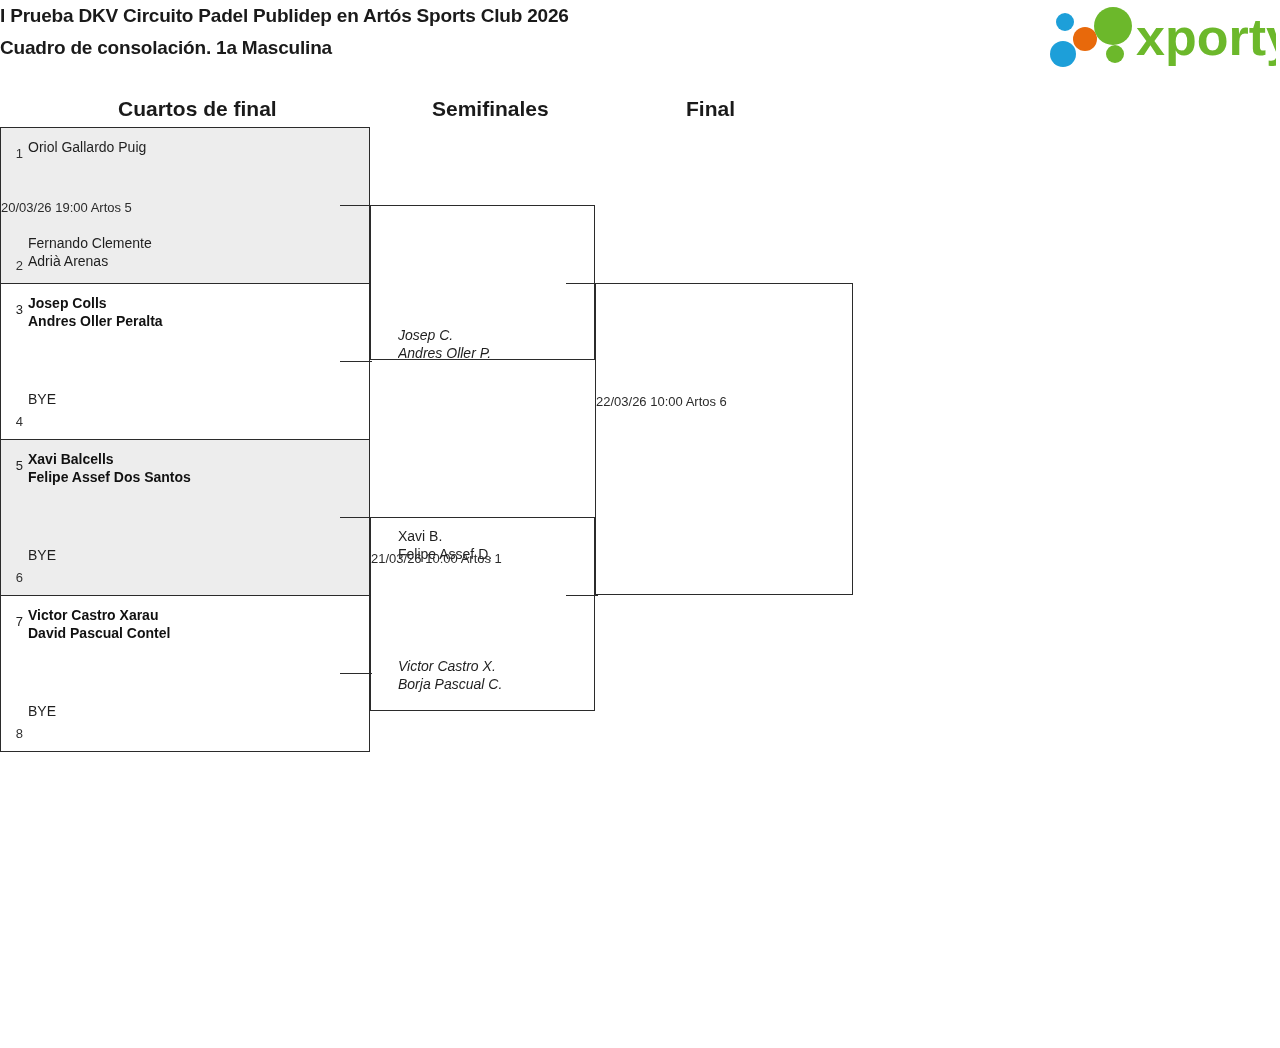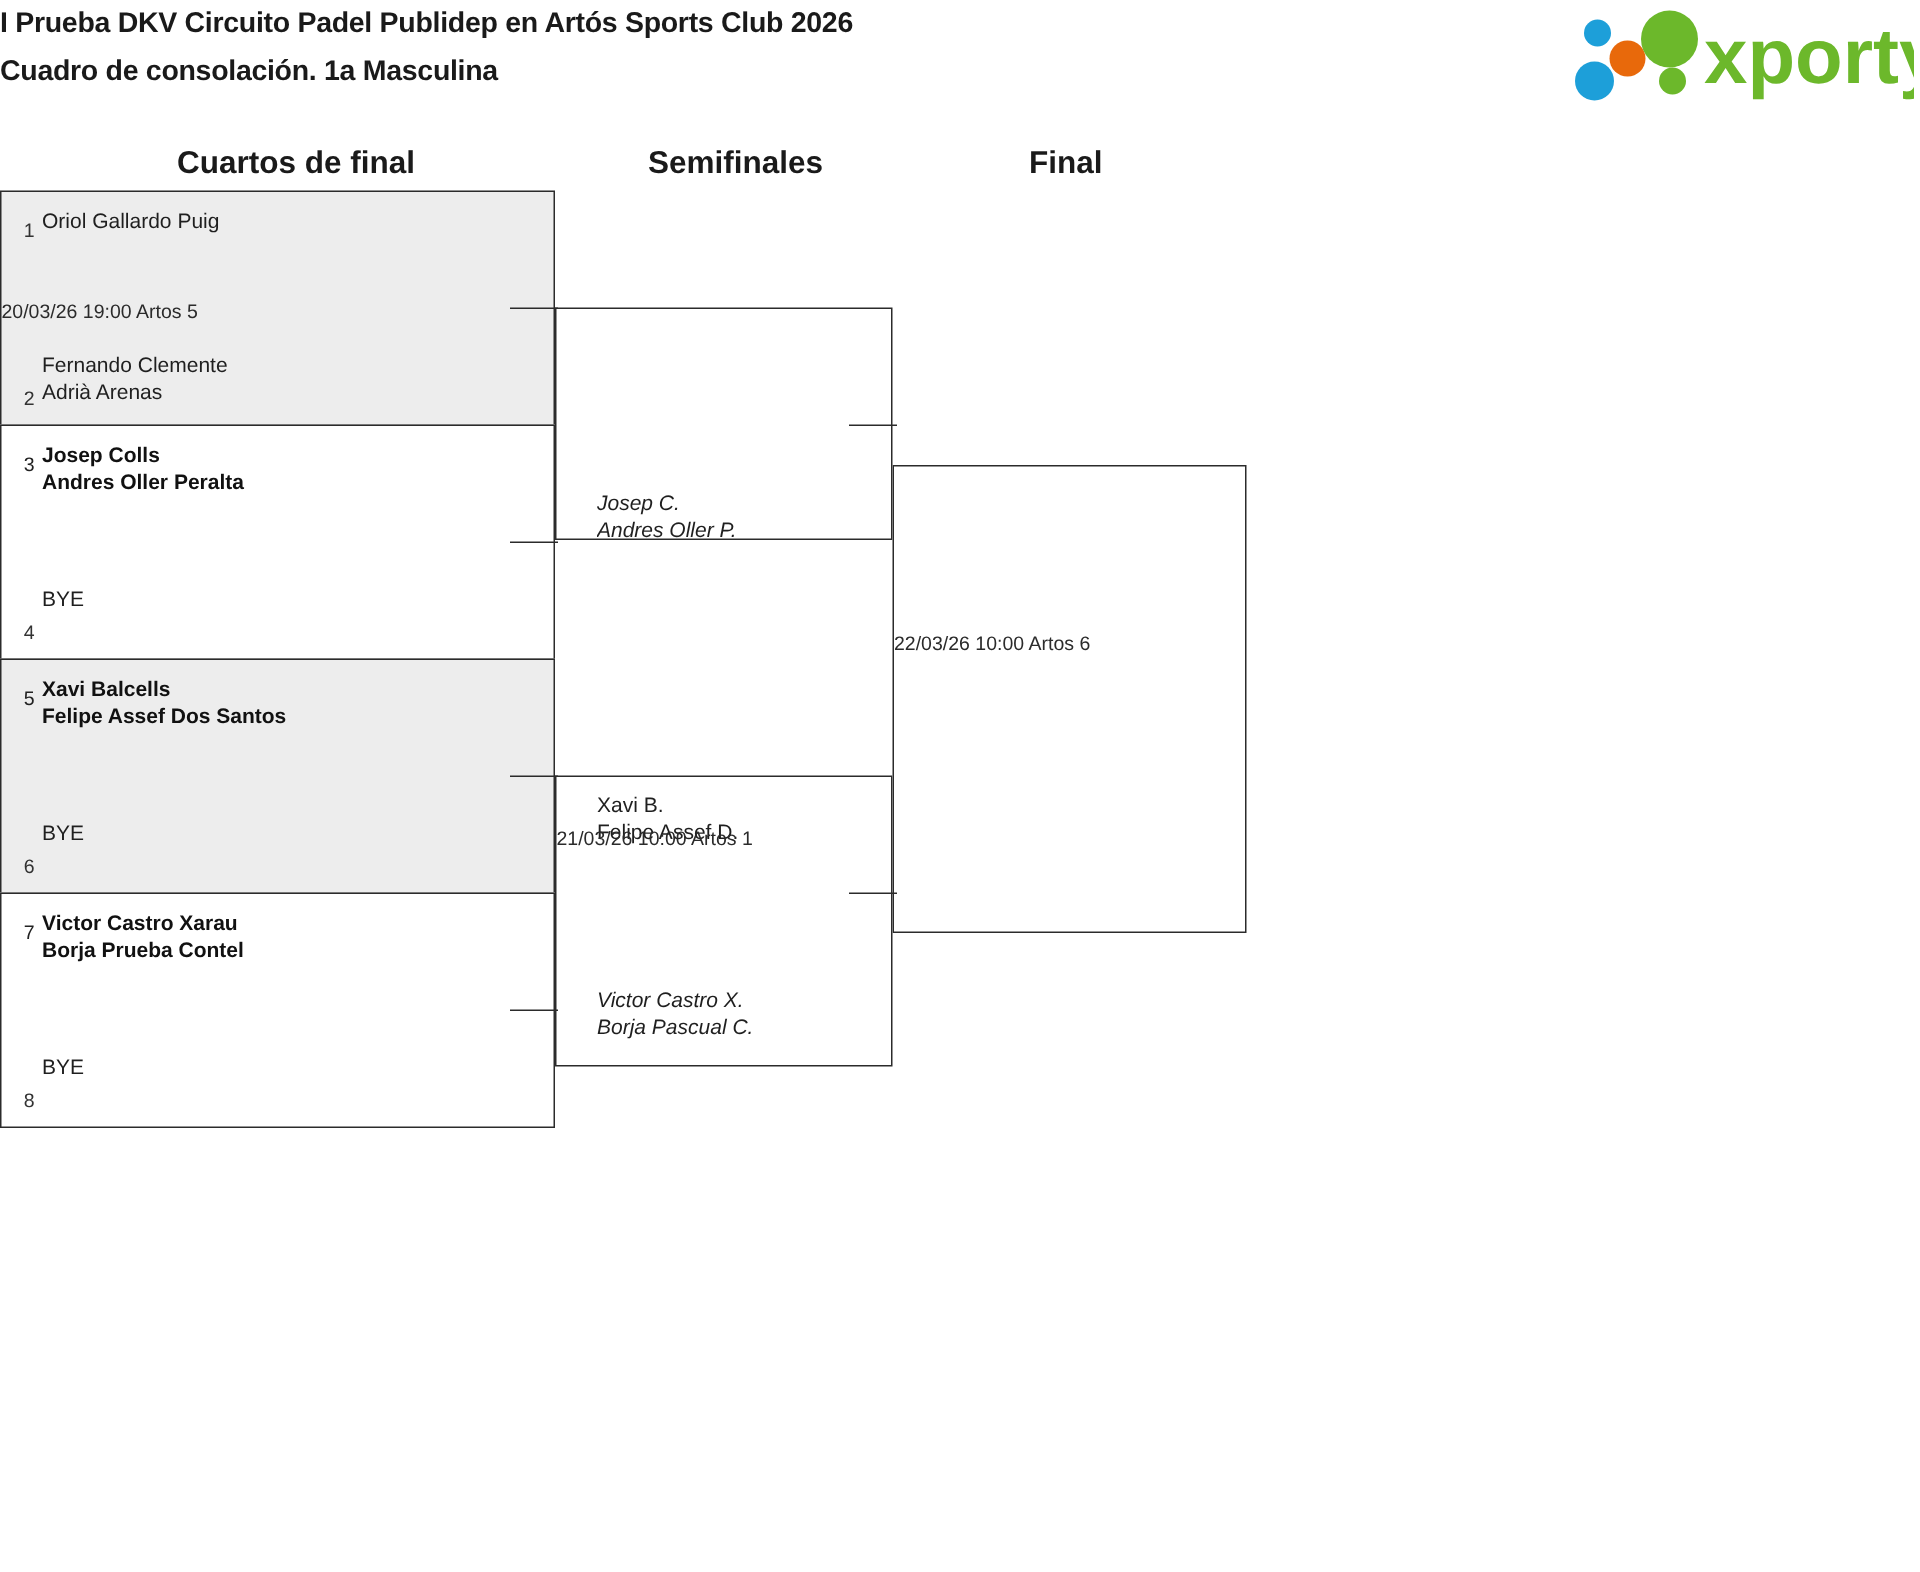--- a/index.html
+++ b/index.html
@@ -70,21 +70,21 @@
   .qf2 { top: 283px; }
   .qf3 { top: 439px; }
   .qf4 { top: 595px; }
 
   
   .sf { left: 370px; width: 225px; }
   .sf1 { top: 205px; height: 155px; }
   .sf2 { top: 517px; height: 194px; }
 
   
-  .fn { left: 595px; top: 283px; width: 236px; height: 312px; margin-top: 27px; }
+  .fn { left: 595px; top: 283px; width: 258px; height: 312px; }
 
   
   .slot {
     position: absolute;
     left: 0;
     width: 100%;
     height: 50%;
     box-sizing: border-box;
   }
   .slot.top { top: 0; }
@@ -223,21 +223,21 @@
         <span class="nm"></span>
       </span>
     </div>
   </div>
 
   <div class="box qf qf4">
     <div class="slot top winner">
       <span class="seed">7</span>
       <span class="names">
         <span class="nm">Victor Castro Xarau</span>
-        <span class="nm">Borja Prueba Contel</span>
+        <span class="nm">David Pascual Contel</span>
       </span>
     </div>
     <div class="meta"></div>
     <div class="slot bottom">
       <span class="seed">8</span>
       <span class="names">
         <span class="nm">BYE</span>
         <span class="nm"></span>
       </span>
     </div>

